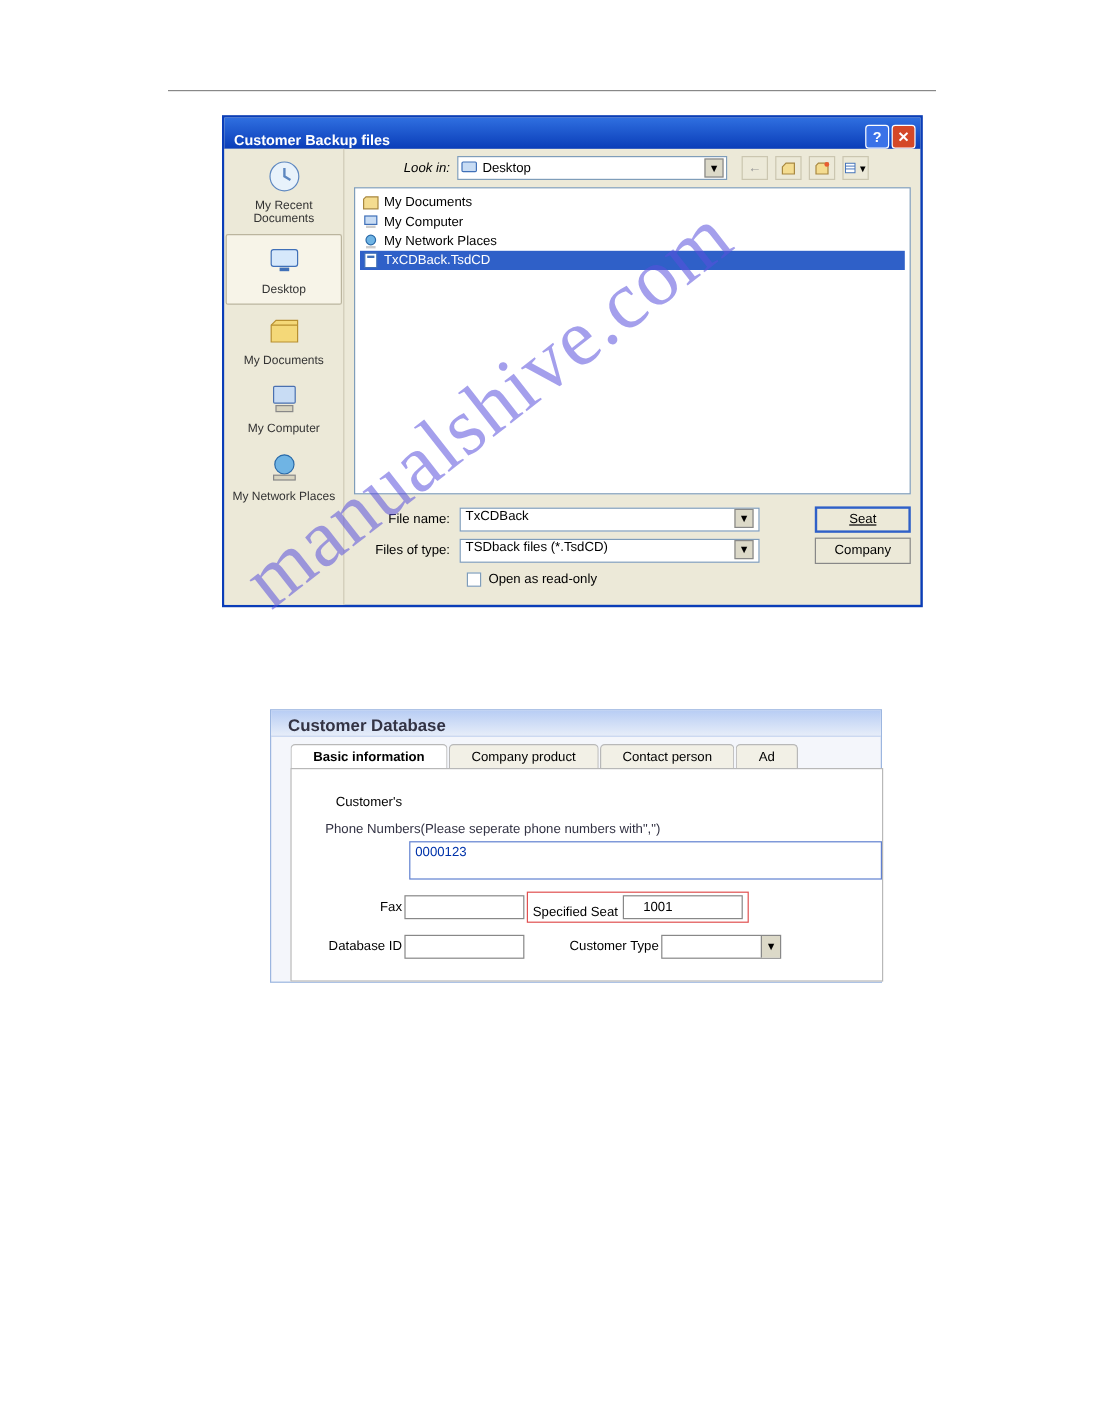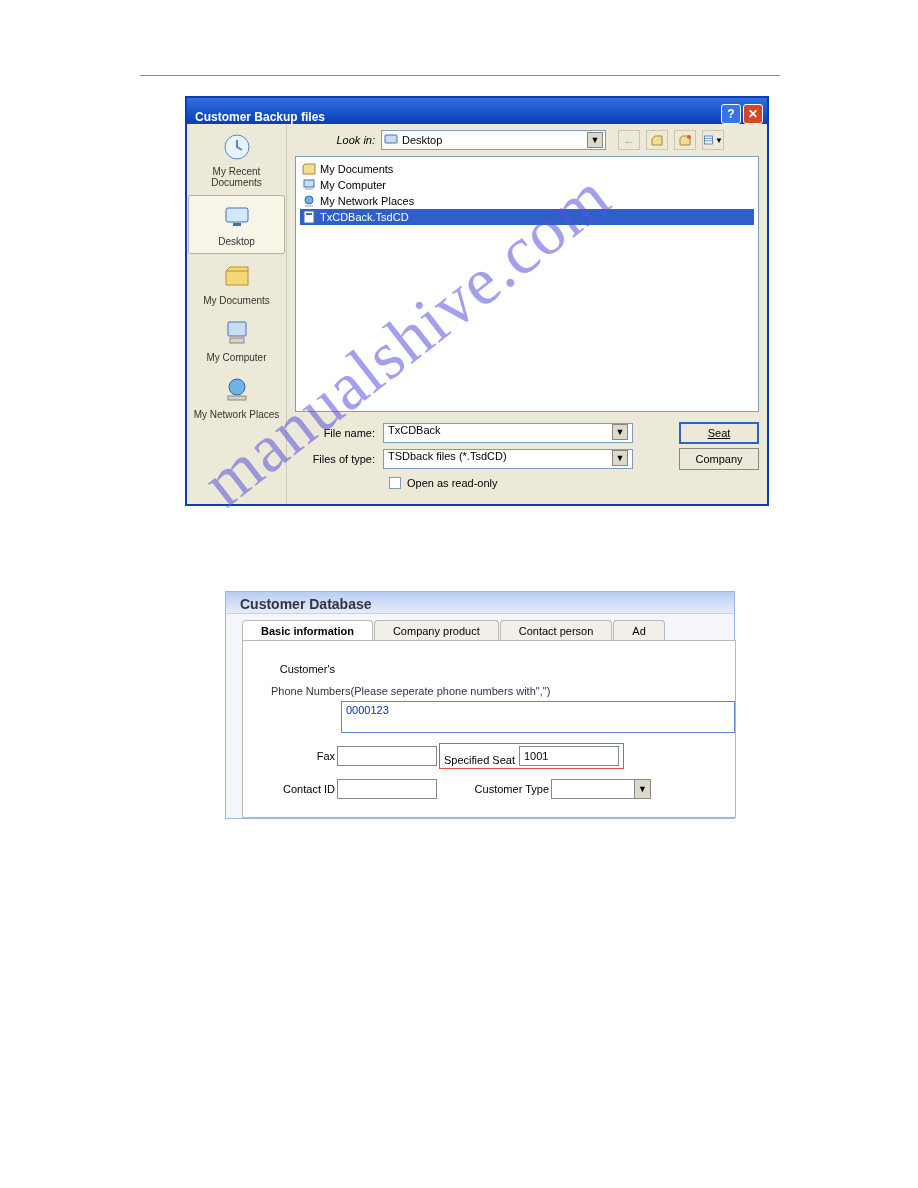--- a/index.html
+++ b/index.html
@@ -51,21 +51,21 @@
   .tabs { display: flex; margin: 6px 0 0 16px; font-size: 11px; }
   .tab { padding: 4px 18px 3px; border: 1px solid #b8b8b8; border-bottom: none; background: #f2f0e6; margin-right: 1px; cursor:pointer; border-radius: 4px 4px 0 0; }
   .tab.active { background: #fff; font-weight: bold; }
   .tabbody { border: 1px solid #b8b8b8; background: #fff; margin: 0 0 0 16px; padding: 18px 0 18px 0; width: 494px; font-size: 11px; }
   .formrow { display: flex; align-items: center; margin: 4px 0; padding-left: 6px; gap: 6px; }
   .formrow .lbl { width: 86px; text-align: right; font-size: 11px; }
   .formrow .widefield { flex: 1; height: 20px; border: 1px solid #a0a088; background: #fff; padding: 2px 4px; }
   .formrow .widefield.orange { background: #f6c27a; border: 1px solid #b89050; }
   .formrow .bluefield { flex: 1; height: 32px; border: 1px solid #6080d0; color: #0033aa; padding: 2px 4px; }
   .note { margin: 10px 0 2px 28px; color: #334; font-size: 11px; }
-  .shortfield { width: 100px; height: 20px; border: 1px solid #888; background:#fff; padding:1px 4px; font-size:11px; }
+  .shortfield { width: 100px; height: 20px; border: 1px solid #888; background:#fff; padding:1px 16px; font-size:11px; }
   .pairrow { display:flex; align-items:center; padding-left:6px; margin-top:10px; gap:2px; }
   .pairrow .lbl { width: 86px; text-align:right; }
   .pairrow .lbl2 { width: 96px; text-align:right; margin-left: 14px; }
   .seatbox { border: 1px solid #e05050; padding: 2px 4px; display:flex; align-items:flex-end; gap:4px; }
   .ddl { width: 100px; height:20px; border:1px solid #888; background:#fff; display:flex; align-items:center; }
   .ddl .dd { margin-left:auto; width:16px; height:18px; background:#dcd9c8; border-left:1px solid #888; display:flex; align-items:center; justify-content:center; font-size:9px; }
 </style>
 </head>
 <body>
 
@@ -239,21 +239,21 @@
       </div>
       <div class="pairrow">
         <span class="lbl">Fax</span>
         <input class="shortfield" style="">
         <div class="seatbox">
           <span class="lbl2" style="width:auto;margin-left:0">Specified Seat</span>
           <input class="shortfield" value="1001" style="">
         </div>
       </div>
       <div class="pairrow">
-        <span class="lbl">Contact ID</span>
+        <span class="lbl">Database ID</span>
         <input class="shortfield" style="">
         <span class="lbl2">Customer Type</span>
         <div class="ddl">
           <span class="dd">▼</span>
         </div>
       </div>
     </div>
   </div>
 
 </div>

